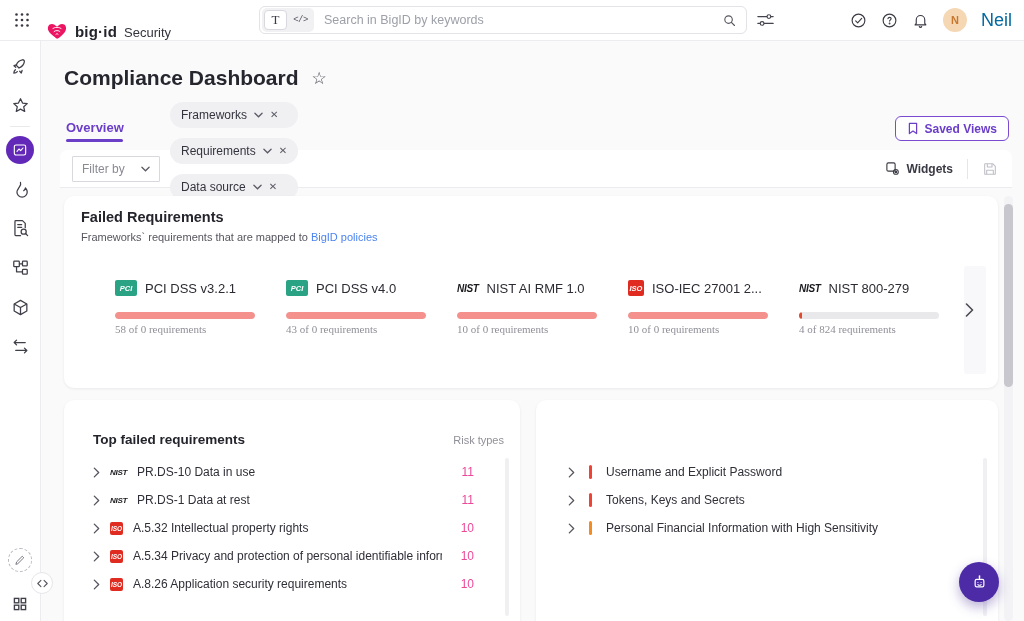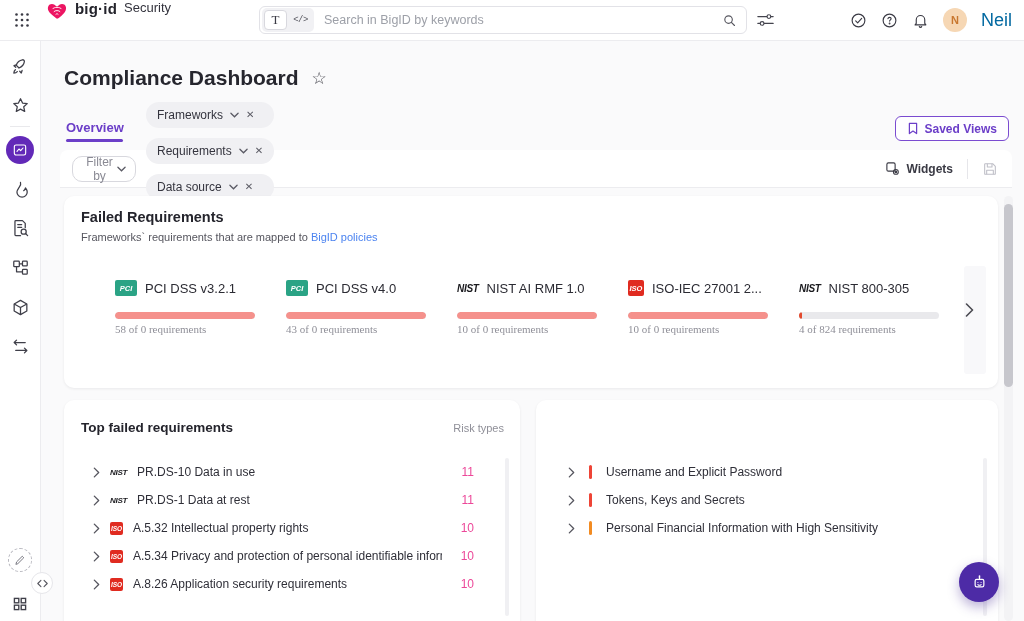--- a/index.html
+++ b/index.html
@@ -8,21 +8,21 @@
     width:1024px; height:621px; position:relative; overflow:hidden;
     background:#FAFAFB; font-family:"Liberation Sans", sans-serif; color:#2E2E38;
   }
   svg { display:block; }
   button { font-family:inherit; background:none; border:none; padding:0; cursor:pointer; color:inherit; }
 
   
   .topbar { position:absolute; top:0; left:0; right:0; height:41px; background:#fff;
     border-bottom:1px solid #ECECEF; z-index:8; }
   .tb-grid { position:absolute; left:14px; top:12px; color:#3A3A44; }
-  .brand { position:absolute; left:46px; top:0; height:40px; display:flex; align-items:flex-start; gap:7px; }
+  .brand { position:absolute; left:46px; top:0; height:40px; display:flex; align-items:flex-end; gap:7px; }
   .brand-name { font-size:15px; font-weight:800; letter-spacing:.2px; color:#24242C; }
   .brand-product { font-size:13px; color:#33333D; }
   .searchbar { position:absolute; left:259px; top:6px; width:488px; height:28px; background:#fff;
     border:1px solid #E2E2E7; border-radius:6px; display:flex; align-items:center; }
   .seg-group { display:flex; gap:2px; background:#F1F1F4; border-radius:5px; padding:2px; margin:2px; }
   .seg { width:23px; height:20px; display:flex; align-items:center; justify-content:center;
     border-radius:4px; font-size:13px; color:#3A3A44; }
   .seg.active { background:#fff; border:1px solid #D8D8DE; font-family:"Liberation Serif", serif; }
   .seg.code { font-family:"Liberation Mono", monospace; font-size:9px; color:#55555E; letter-spacing:-.5px; }
   .search-input { flex:1; border:none; outline:none; font-size:12.5px; padding:0 8px; color:#33333D; background:transparent; }
@@ -56,21 +56,21 @@
   .tab { position:absolute; left:66px; top:120px; font-size:13px; font-weight:700; color:#6B3EC8; }
   .tab-underline { position:absolute; left:66px; top:139px; width:57px; height:3px; background:#6B3EC8; border-radius:2px; }
   .saved-views { position:absolute; right:15px; top:116px; height:25px; padding:0 11px; display:flex;
     align-items:center; gap:6px; border:1.5px solid #7A4BD0; border-radius:6px; color:#6B3EC8;
     font-size:12px; font-weight:700; background:#FEFEFF; }
 
   
   .filterbar { position:absolute; left:60px; top:150px; width:952px; height:38px; background:#fff;
     border-radius:8px 8px 0 0; border-bottom:1px solid #ECECEF; display:flex; align-items:center;
     padding:0 14px 0 12px; gap:10px; }
-  .filter-by { width:64px; height:26px; border:1px solid #D8D8DE; border-radius:10px; background:#fff;
+  .filter-by { width:88px; height:26px; border:1px solid #D8D8DE; border-radius:1px; background:#fff;
     display:flex; align-items:center; justify-content:space-between; padding:0 9px; }
   .filter-by-label { font-size:12px; color:#8A8A94; }
   .chips { display:flex; gap:10px;flex-direction:column; }
   .chip { height:26px; border-radius:14px; background:#F0F0F3; display:inline-flex; align-items:center;
     gap:7px; padding:0 11px; font-size:12px; color:#34343E; }
   .chip .caret, .filter-caret { color:#5A5A64; }
   .chip-x { font-size:10px; color:#5A5A64; }
   .fb-spacer { flex:1; }
   .widgets-btn { display:flex; align-items:center; gap:6px; font-size:12px; font-weight:700; color:#3A3A44; }
   .fb-divider { width:1px; height:20px; background:#E6E6EA; margin:0 4px; }
@@ -101,21 +101,21 @@
     justify-content:center; }
   .logo-nist { font-weight:800; font-style:italic; font-size:8px; letter-spacing:-.3px; color:#1A1A1E; }
   .fw-head .logo-pci { min-width:22px; height:16px; font-size:7.5px; }
   .fw-head .logo-iso { min-width:16px; height:16px; font-size:7.5px; }
   .fw-head .logo-nist { font-size:10px; }
 
   .list-card { top:400px; height:240px; overflow:hidden; }
   .card-a { left:64px; width:456px; }
   .card-b { left:536px; width:462px; }
   .list-head { display:flex; justify-content:space-between; align-items:baseline; padding:20px 14px 0 17px; }
-  .list-title { margin:0; font-size:13.5px; font-weight:700; color:#24242C; }
+  .list-title { margin:12px; font-size:13.5px; font-weight:700; color:#24242C; }
   .col-label { font-size:11px; color:#8F8F98; padding-right:2px; }
   .rows { position:absolute; top:58px; left:0; right:18px; }
   .row { height:28px; display:flex; align-items:center; gap:10px; padding-left:29px; font-size:12px; color:#2F2F38; }
   .row-chev { color:#55555E; flex:none; }
   .row-label { flex:1; white-space:nowrap; overflow:hidden; }
   .row-count { width:22px; text-align:right; margin-right:28px; color:#ec4899; }
   .risk-bar { width:3px; height:14px; border-radius:2px; flex:none; margin:0 2px; }
   .card-b .row { padding-left:32px; gap:12px; }
   .mini-scroll { position:absolute; right:11px; top:58px; width:4px; height:158px; background:#F0F0F3; border-radius:2px; }
 
@@ -406,21 +406,21 @@
         </div>
         <div class="fw-bar">
           <div class="fw-fill" style="width: 100%; background: rgb(245, 145, 140);"></div>
         </div>
         <div class="fw-sub">10 of 0 requirements</div>
       </div>
 
       <div class="fw-col">
         <div class="fw-head">
           <span class="logo-nist">NIST</span>
-          <span class="fw-name">NIST 800-305</span>
+          <span class="fw-name">NIST 800-279</span>
         </div>
         <div class="fw-bar">
           <div class="fw-fill" style="width: 2%; background: rgb(226, 74, 46);"></div>
         </div>
         <div class="fw-sub">4 of 824 requirements</div>
       </div>
     </div>
   <button class="fw-next">
     <svg width="9" height="14" viewBox="0 0 8 14" fill="none" stroke="currentColor" stroke-width="1.6" stroke-linecap="round" stroke-linejoin="round">
         <path d="M1 1l6 6-6 6"></path>

